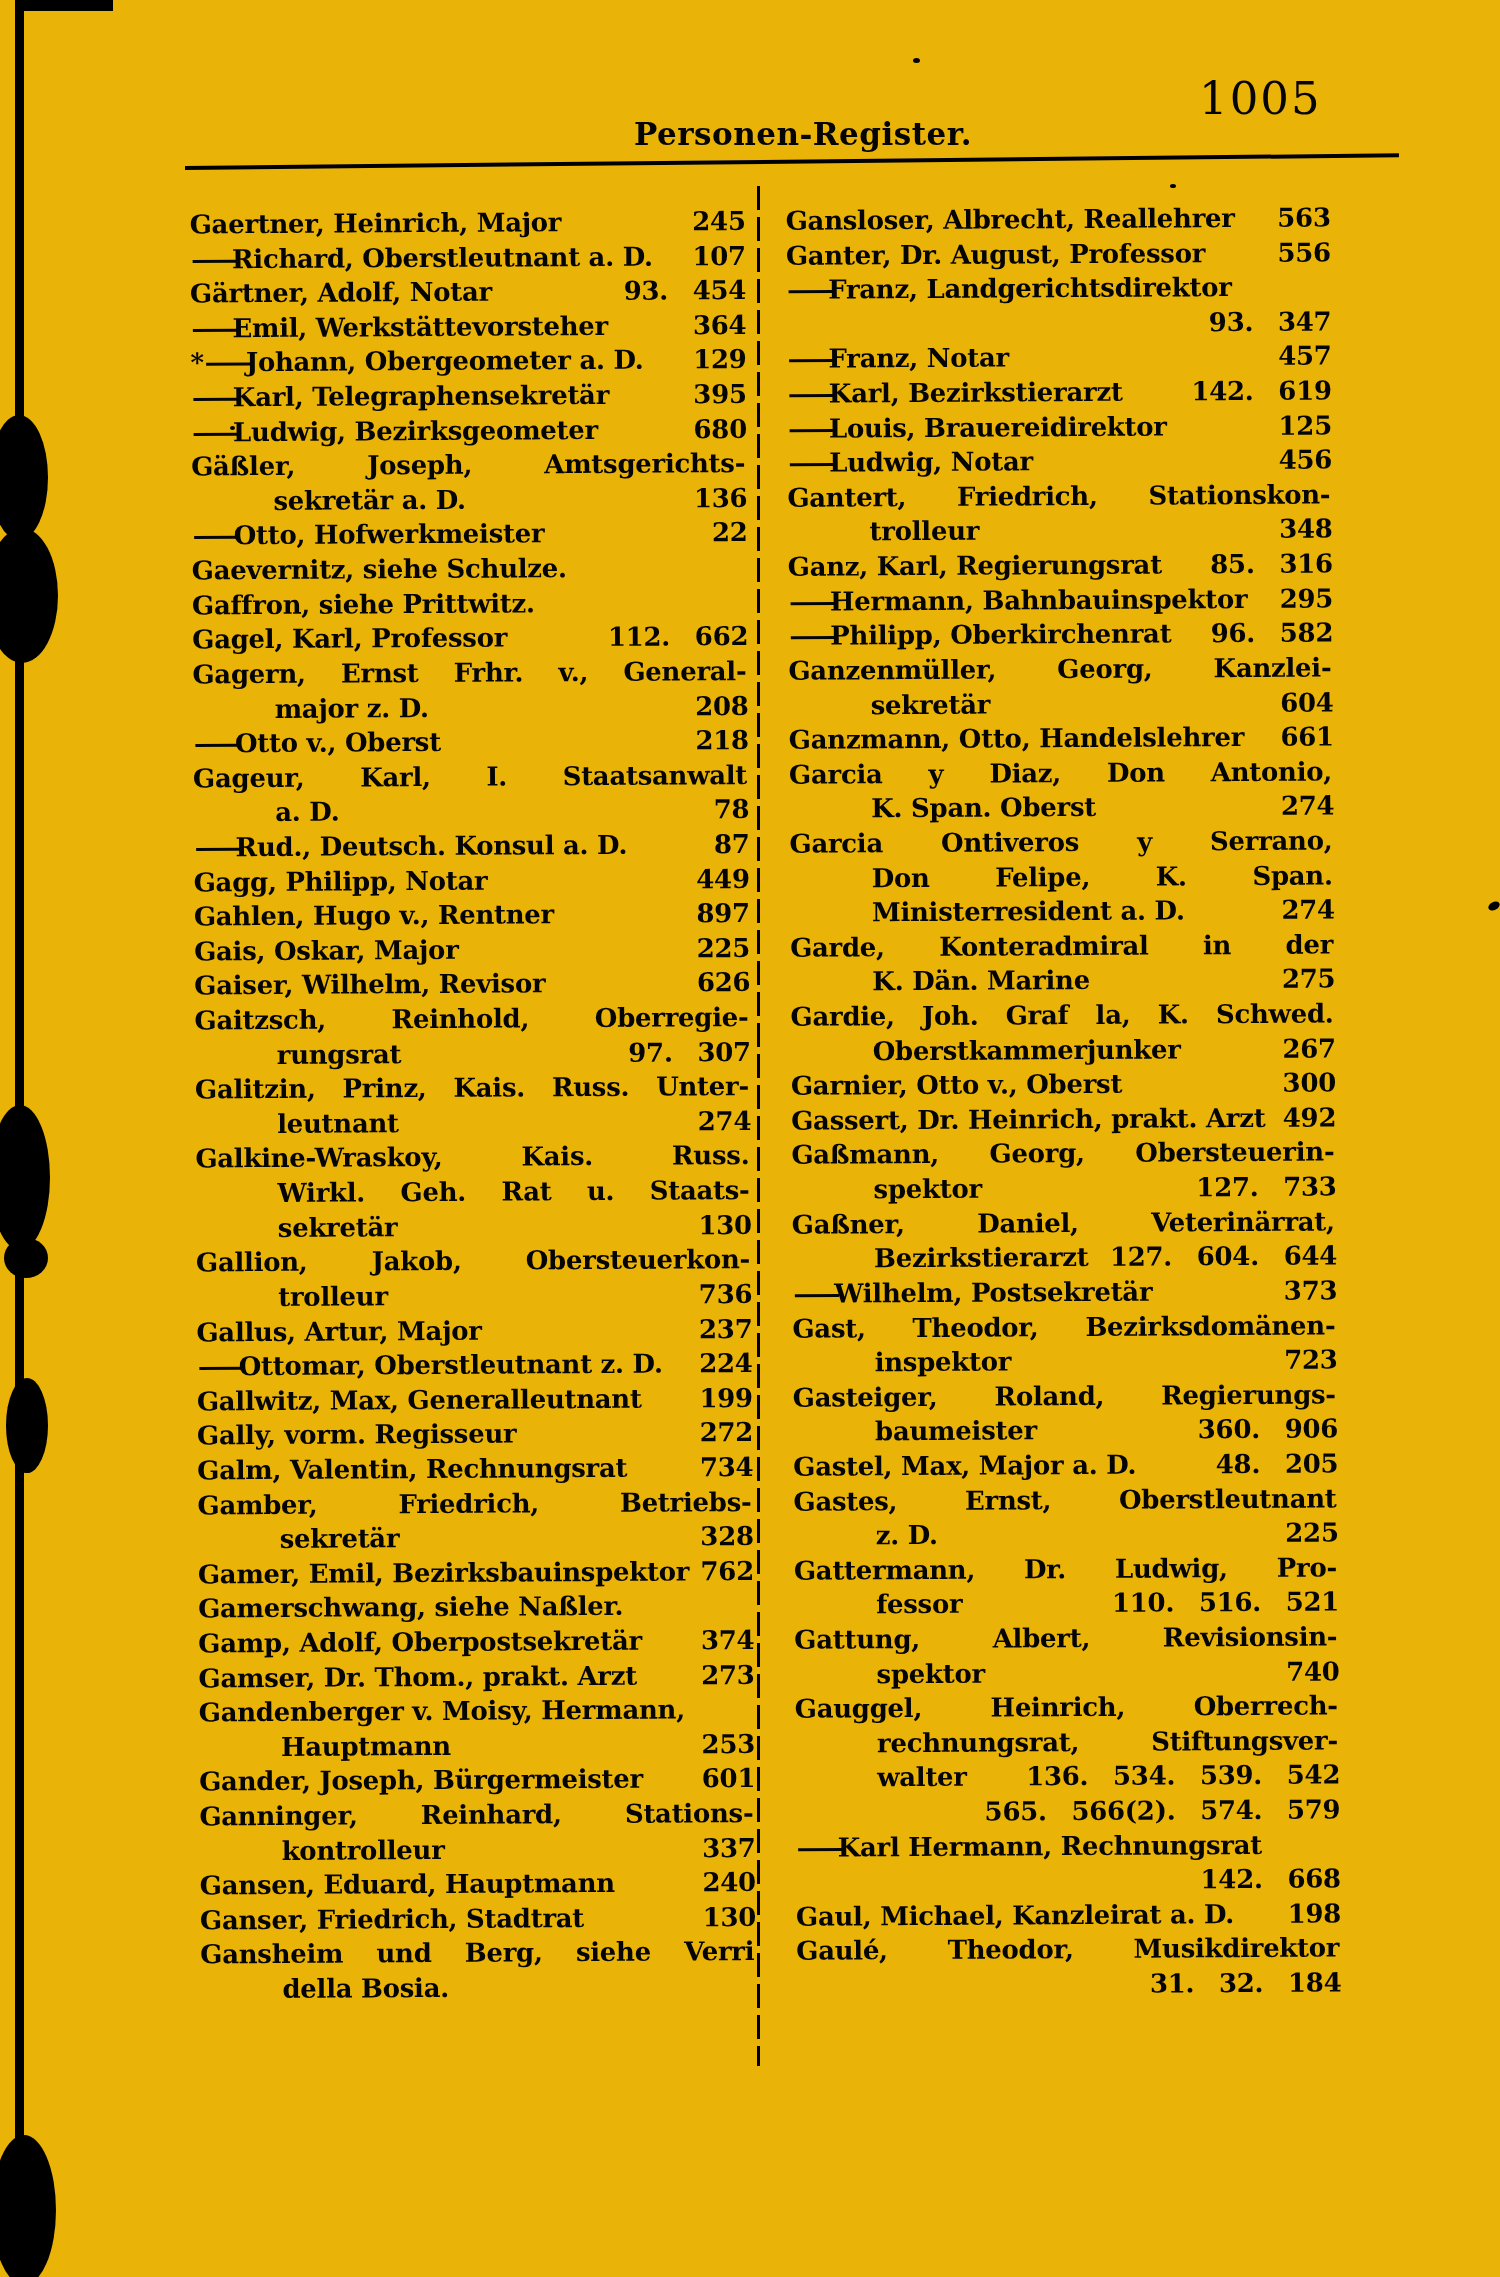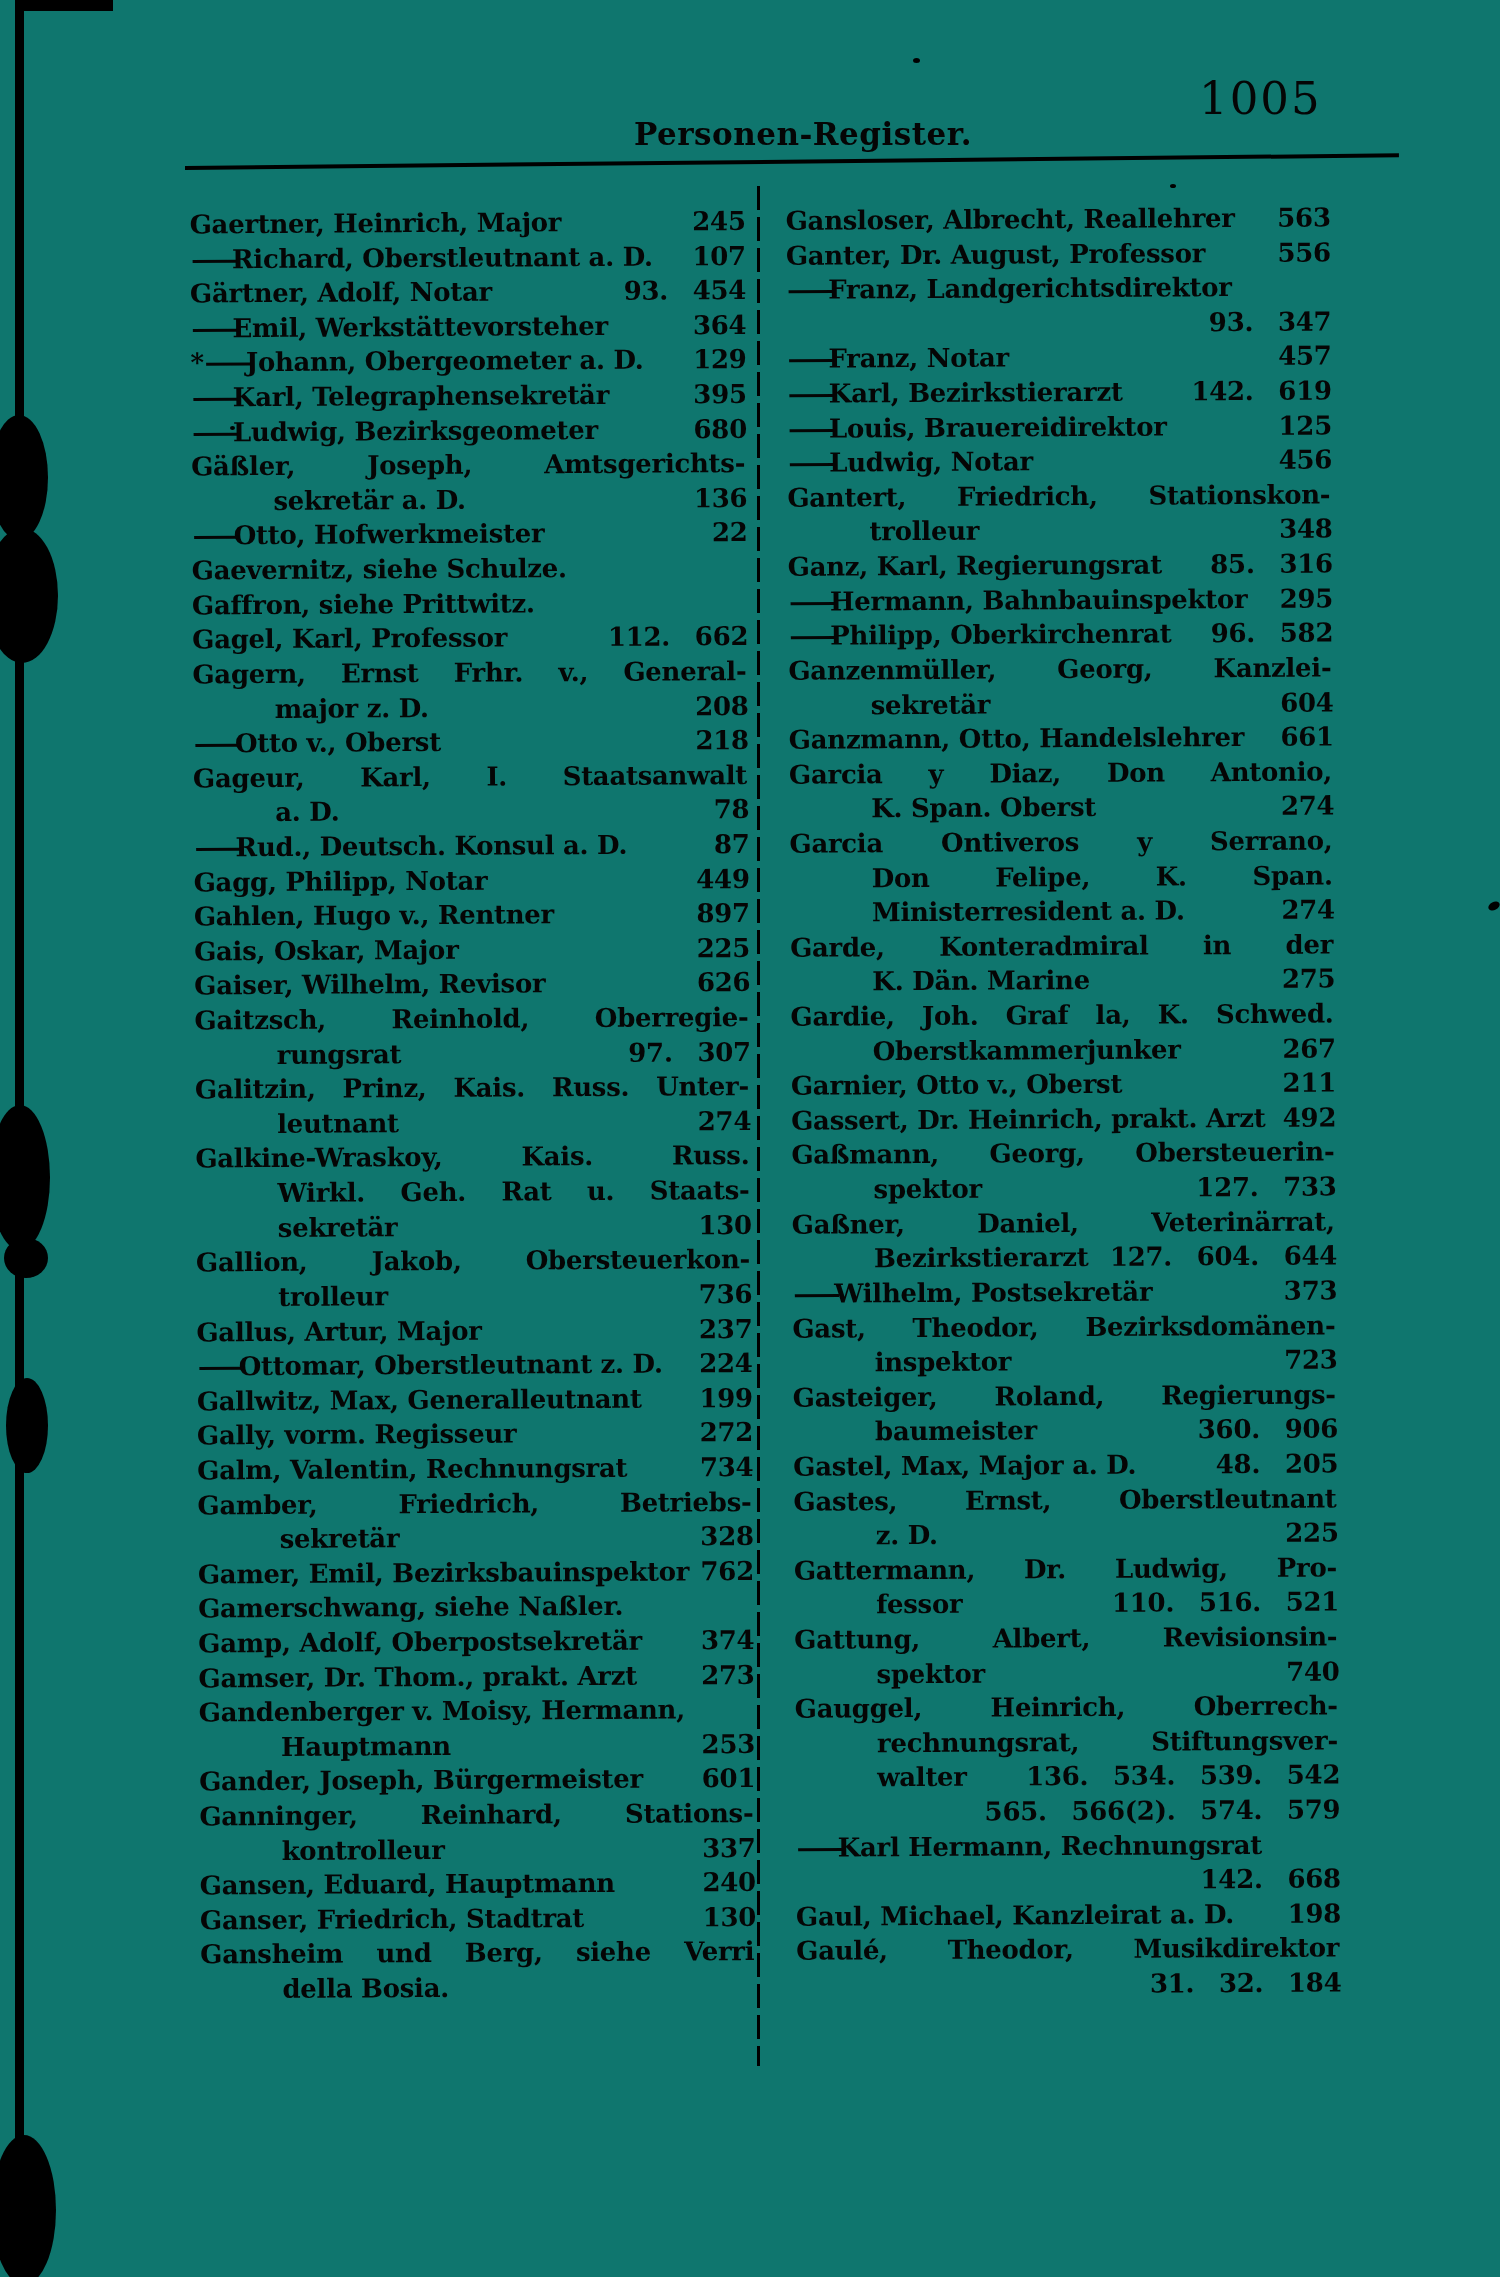--- a/index.html
+++ b/index.html
@@ -1,19 +1,19 @@
 <!DOCTYPE html>
 <html><head>
 <meta charset="utf-8">
 <style>
   html,body{margin:0;padding:0;background:#e8e8e8;}
   .page{
     position:relative;
     width:1500px;height:2277px;
-    background:#0f766e;
+    background:#eab308;
     overflow:hidden;
     font-family:"DejaVu Serif","Liberation Serif",serif;
     color:#050505;
   }
   
   .binding-bar{position:absolute;left:15px;top:0;width:9px;height:2277px;background:#000;}
   .nub{position:absolute;left:15px;top:0;width:98px;height:11px;background:#000;}
   .blob{position:absolute;background:#000;border-radius:50%;}
   .blob.a{left:-10px;top:415px;width:58px;height:125px;}
   .blob.b{left:-14px;top:528px;width:72px;height:135px;}
@@ -363,21 +363,21 @@
         </div>
         <div class="line just">
           <span class="t">Gardie, Joh. Graf la, K. Schwed.</span>
         </div>
         <div class="line ind">
           <span class="t">Oberstkammerjunker</span>
           <span class="n">267</span>
         </div>
         <div class="line">
           <span class="t">Garnier, Otto v., Oberst</span>
-          <span class="n">211</span>
+          <span class="n">300</span>
         </div>
         <div class="line">
           <span class="t">Gassert, Dr. Heinrich, prakt. Arzt</span>
           <span class="n">492</span>
         </div>
         <div class="line just">
           <span class="t">Gaßmann, Georg, Obersteuerin-</span>
         </div>
         <div class="line ind">
           <span class="t">spektor</span>

